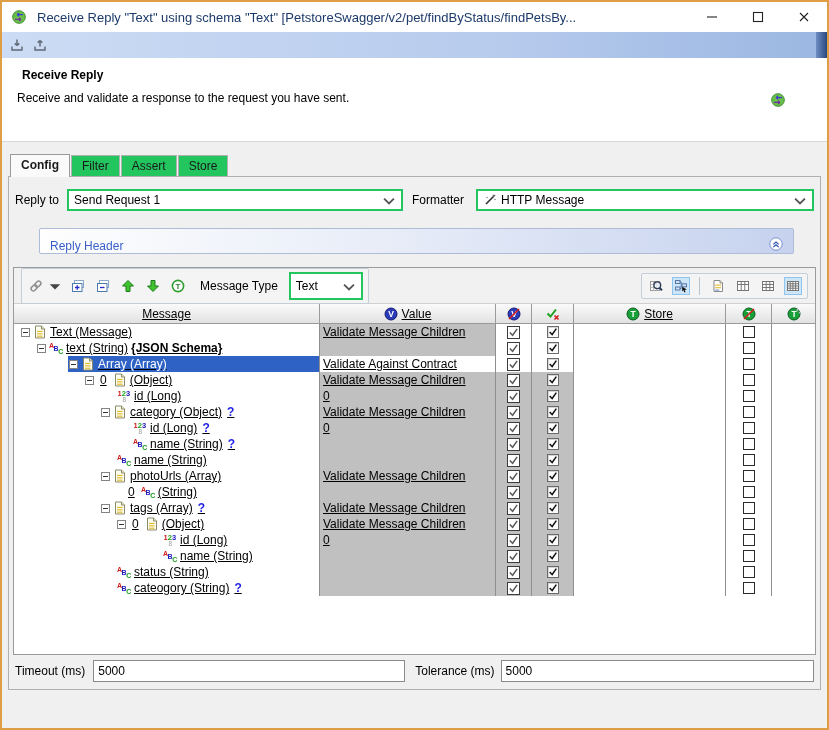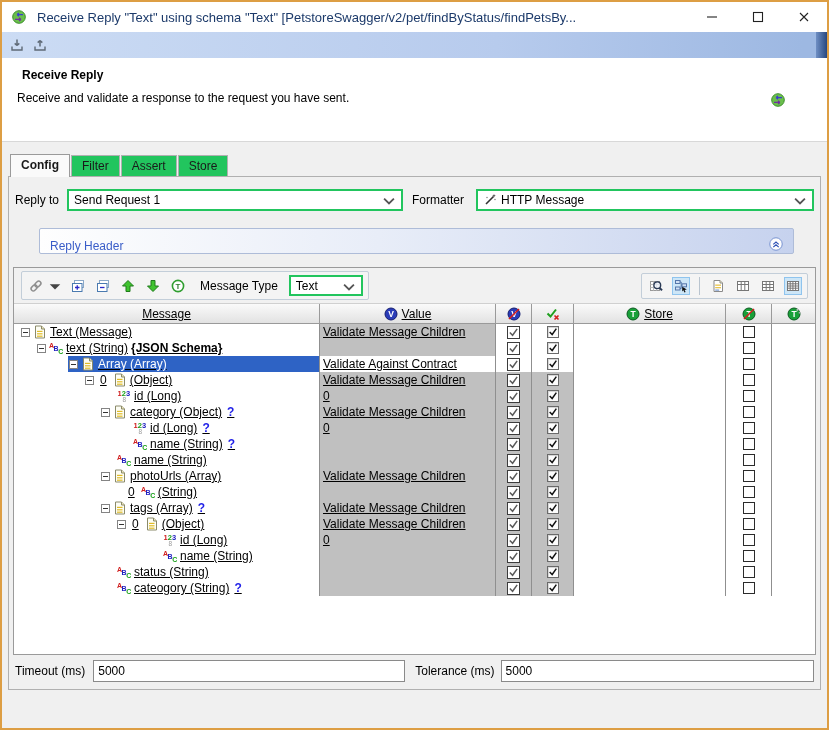--- a/index.html
+++ b/index.html
@@ -45,21 +45,21 @@
   .replyheader .rh-btn { margin-left:auto; width:18px; height:18px; display:inline-flex; }
 
   .treepanel { margin:13px 0 0 0; height:388px; border:1px solid #9a9a9a; background:#fff; overflow:hidden; }
   .treetoolbar { height:36px; background:#f1f1f1; display:flex; align-items:center; padding:0 7px; border-bottom:1px solid #d0d0d0; }
   .tgroup { display:inline-flex; align-items:center; gap:7px; border:1px solid #c3ced9; border-radius:2px; padding:3px 5px; background:#f4f4f4; }
   .tbtn { width:18px; height:18px; display:inline-flex; align-items:center; justify-content:center; border:1px solid transparent; }
   .tbtn.on { background:#cde6f7; border:1px solid #8fc4ee; }
   .tsep { width:1px; height:18px; background:#b9c4cf; margin:0 2px; }
   .ddarrow { display:inline-flex; margin-left:-4px; }
   .mtlabel { margin:0 4px 0 6px; }
-  .dd-mt { width:74px; height:21px; }
+  .dd-mt { width:74px; height:28px; }
   .rgroup { margin-left:auto; }
 
   
   .tbl { width:100%; }
   .tr { display:flex; height:16px;text-decoration:underline; }
   .thead { height:20px; background:linear-gradient(#fafafa,#e2e2e2); border-bottom:1px solid #9a9a9a; }
   .th { display:flex; align-items:center; justify-content:center; gap:4px; border-right:1px solid #9a9a9a; overflow:hidden; }
   .td { border-right:1px solid #8f8f8f; overflow:hidden; display:flex; align-items:center; }
   .c0 { flex:0 0 306px; } .c1 { flex:0 0 176px; } .c2 { flex:0 0 36px; } .c3 { flex:0 0 42px; }
   .c4 { flex:0 0 152px; } .c5 { flex:0 0 46px; } .c6 { flex:1 1 auto; border-right:none; }

